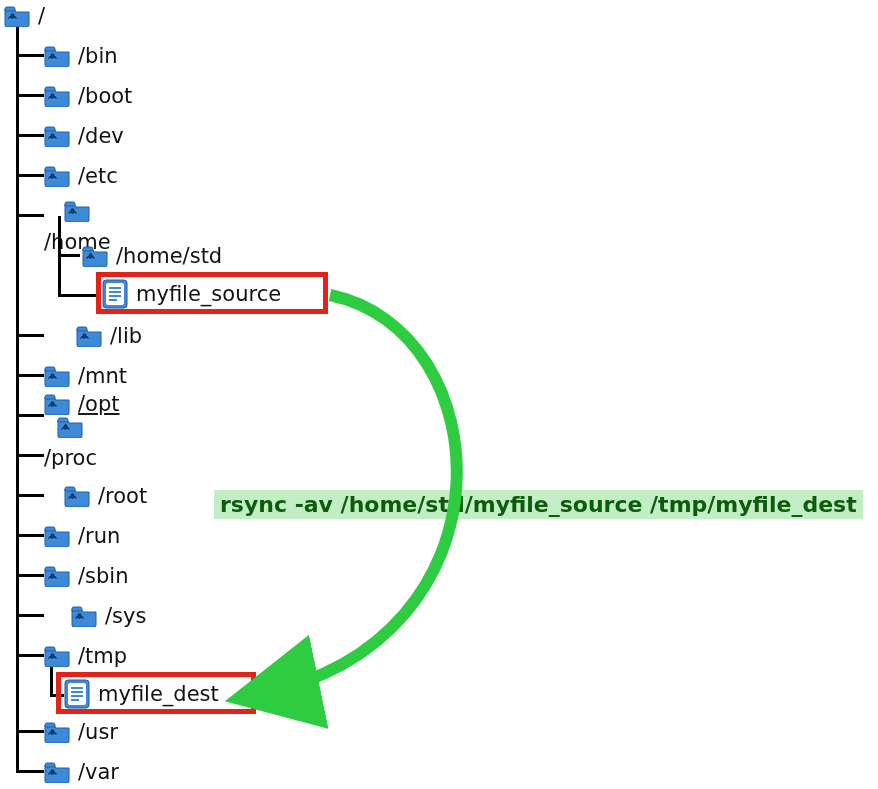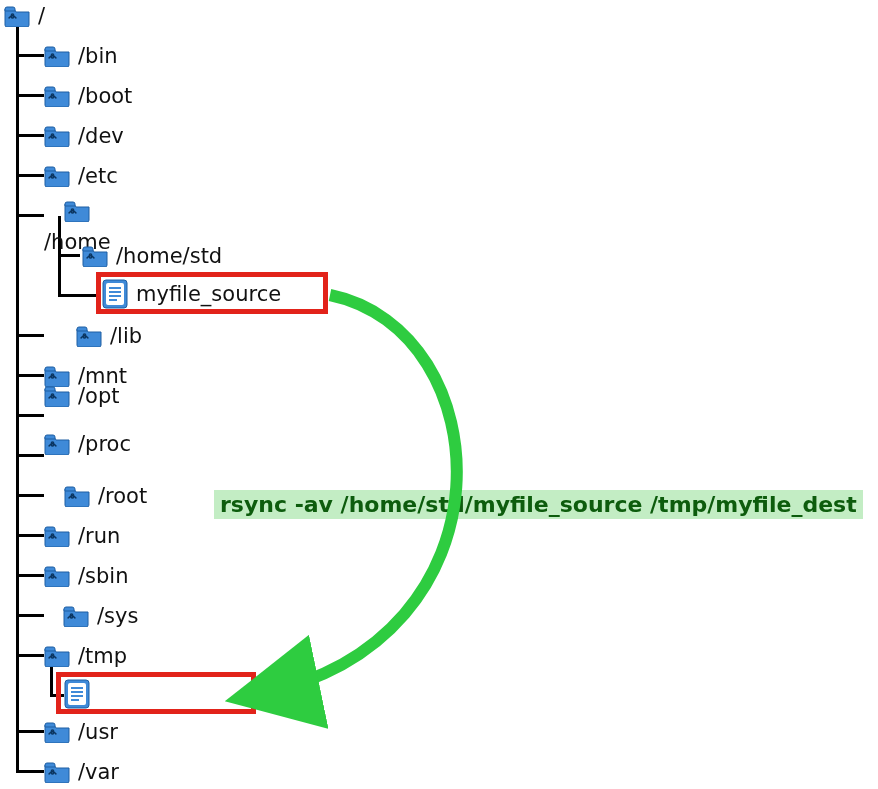--- a/index.html
+++ b/index.html
@@ -185,30 +185,30 @@
 </div>
 <div class="node" style="left:44px; top:360px;align-items:center;">
   <span class="icon-folder">
 <svg viewBox="0 0 26 22" width="26" height="22">
   <path d="M1 4 h9 l2 3 h13 v13 a2 2 0 0 1 -2 2 h-20 a2 2 0 0 1 -2 -2 z" fill="#3f8ad8" stroke="#1e5fa3" stroke-width="1"></path>
   <path d="M1 4 a2 2 0 0 1 2 -2 h6 a2 2 0 0 1 2 2 v2 h-10 z" fill="#3f8ad8" stroke="#1e5fa3" stroke-width="1"></path>
   <path d="M5 13 c2 -3 5 -3 7 0 M9 9 c1 1 1 3 0 4 M8 9 c-1 1 -1 3 0 4" fill="none" stroke="#0b3560" stroke-width="1.4" stroke-linecap="round"></path>
 </svg></span>
   <span class="label">/mnt</span>
 </div>
-<div class="node" style="left:44px; top:380px;">
+<div class="node" style="left:44px; top:388px;text-decoration:underline;">
   <span class="icon-folder">
 <svg viewBox="0 0 26 22" width="26" height="22">
   <path d="M1 4 h9 l2 3 h13 v13 a2 2 0 0 1 -2 2 h-20 a2 2 0 0 1 -2 -2 z" fill="#3f8ad8" stroke="#1e5fa3" stroke-width="1"></path>
   <path d="M1 4 a2 2 0 0 1 2 -2 h6 a2 2 0 0 1 2 2 v2 h-10 z" fill="#3f8ad8" stroke="#1e5fa3" stroke-width="1"></path>
   <path d="M5 13 c2 -3 5 -3 7 0 M9 9 c1 1 1 3 0 4 M8 9 c-1 1 -1 3 0 4" fill="none" stroke="#0b3560" stroke-width="1.4" stroke-linecap="round"></path>
 </svg></span>
   <span class="label">/opt</span>
 </div>
-<div class="node" style="left:44px; top:428px;">
+<div class="node" style="left:44px; top:416px;flex-direction:column;">
   <span class="icon-folder">
 <svg viewBox="0 0 26 22" width="26" height="22">
   <path d="M1 4 h9 l2 3 h13 v13 a2 2 0 0 1 -2 2 h-20 a2 2 0 0 1 -2 -2 z" fill="#3f8ad8" stroke="#1e5fa3" stroke-width="1"></path>
   <path d="M1 4 a2 2 0 0 1 2 -2 h6 a2 2 0 0 1 2 2 v2 h-10 z" fill="#3f8ad8" stroke="#1e5fa3" stroke-width="1"></path>
   <path d="M5 13 c2 -3 5 -3 7 0 M9 9 c1 1 1 3 0 4 M8 9 c-1 1 -1 3 0 4" fill="none" stroke="#0b3560" stroke-width="1.4" stroke-linecap="round"></path>
 </svg></span>
   <span class="label">/proc</span>
 </div>
 <div class="node" style="left:44px; top:480px;padding-left:20px;">
   <span class="icon-folder">
@@ -230,21 +230,21 @@
 </div>
 <div class="node" style="left:44px; top:560px;">
   <span class="icon-folder">
 <svg viewBox="0 0 26 22" width="26" height="22">
   <path d="M1 4 h9 l2 3 h13 v13 a2 2 0 0 1 -2 2 h-20 a2 2 0 0 1 -2 -2 z" fill="#3f8ad8" stroke="#1e5fa3" stroke-width="1"></path>
   <path d="M1 4 a2 2 0 0 1 2 -2 h6 a2 2 0 0 1 2 2 v2 h-10 z" fill="#3f8ad8" stroke="#1e5fa3" stroke-width="1"></path>
   <path d="M5 13 c2 -3 5 -3 7 0 M9 9 c1 1 1 3 0 4 M8 9 c-1 1 -1 3 0 4" fill="none" stroke="#0b3560" stroke-width="1.4" stroke-linecap="round"></path>
 </svg></span>
   <span class="label">/sbin</span>
 </div>
-<div class="node" style="left:44px; top:600px;padding-left:19px;">
+<div class="node" style="left:52px; top:600px;padding-left:19px;">
   <span class="icon-folder">
 <svg viewBox="0 0 26 22" width="26" height="22">
   <path d="M1 4 h9 l2 3 h13 v13 a2 2 0 0 1 -2 2 h-20 a2 2 0 0 1 -2 -2 z" fill="#3f8ad8" stroke="#1e5fa3" stroke-width="1"></path>
   <path d="M1 4 a2 2 0 0 1 2 -2 h6 a2 2 0 0 1 2 2 v2 h-10 z" fill="#3f8ad8" stroke="#1e5fa3" stroke-width="1"></path>
   <path d="M5 13 c2 -3 5 -3 7 0 M9 9 c1 1 1 3 0 4 M8 9 c-1 1 -1 3 0 4" fill="none" stroke="#0b3560" stroke-width="1.4" stroke-linecap="round"></path>
 </svg></span>
   <span class="label">/sys</span>
 </div>
 <div class="node" style="left:44px; top:640px;">
   <span class="icon-folder">
@@ -258,20 +258,21 @@
 <div class="node" style="left:64px; top:678px;">
   <span class="icon-file">
 <svg viewBox="0 0 26 30" width="26" height="30">
   <rect x="1" y="1" width="24" height="28" rx="3" ry="3" fill="#3f8ad8" stroke="#1e5fa3"></rect>
   <rect x="4" y="4" width="18" height="22" rx="2" ry="2" fill="#ffffff"></rect>
   <line x1="7" y1="9" x2="19" y2="9" stroke="#3f8ad8" stroke-width="2"></line>
   <line x1="7" y1="13" x2="19" y2="13" stroke="#3f8ad8" stroke-width="2"></line>
   <line x1="7" y1="17" x2="19" y2="17" stroke="#3f8ad8" stroke-width="2"></line>
   <line x1="7" y1="21" x2="15" y2="21" stroke="#3f8ad8" stroke-width="2"></line>
 </svg></span>
+  <span class="label">myfile_dest</span>
 </div>
 <div class="node" style="left:44px; top:716px;">
   <span class="icon-folder">
 <svg viewBox="0 0 26 22" width="26" height="22">
   <path d="M1 4 h9 l2 3 h13 v13 a2 2 0 0 1 -2 2 h-20 a2 2 0 0 1 -2 -2 z" fill="#3f8ad8" stroke="#1e5fa3" stroke-width="1"></path>
   <path d="M1 4 a2 2 0 0 1 2 -2 h6 a2 2 0 0 1 2 2 v2 h-10 z" fill="#3f8ad8" stroke="#1e5fa3" stroke-width="1"></path>
   <path d="M5 13 c2 -3 5 -3 7 0 M9 9 c1 1 1 3 0 4 M8 9 c-1 1 -1 3 0 4" fill="none" stroke="#0b3560" stroke-width="1.4" stroke-linecap="round"></path>
 </svg></span>
   <span class="label">/usr</span>
 </div>

